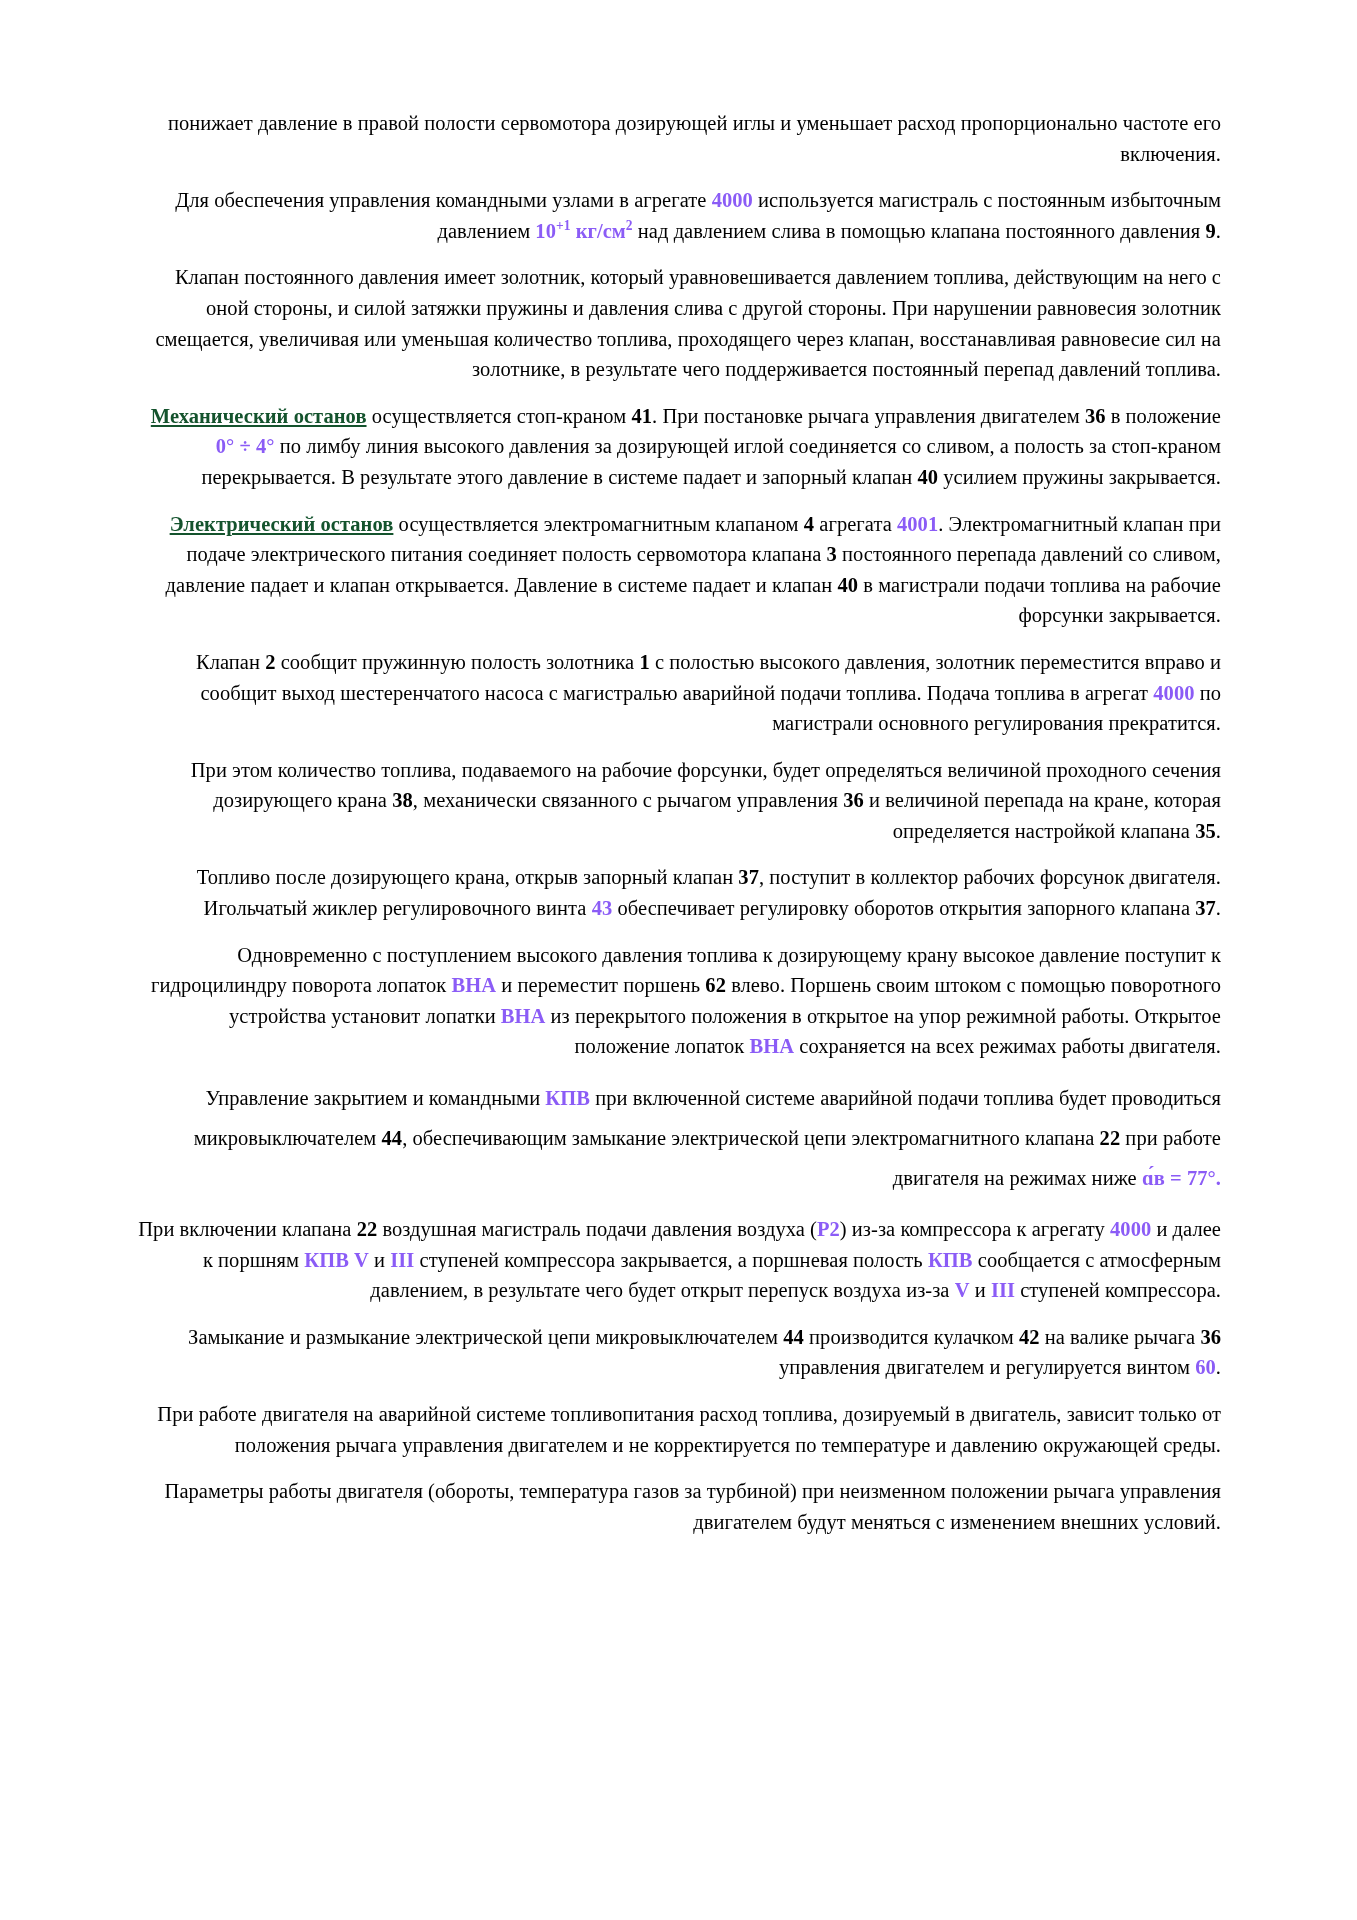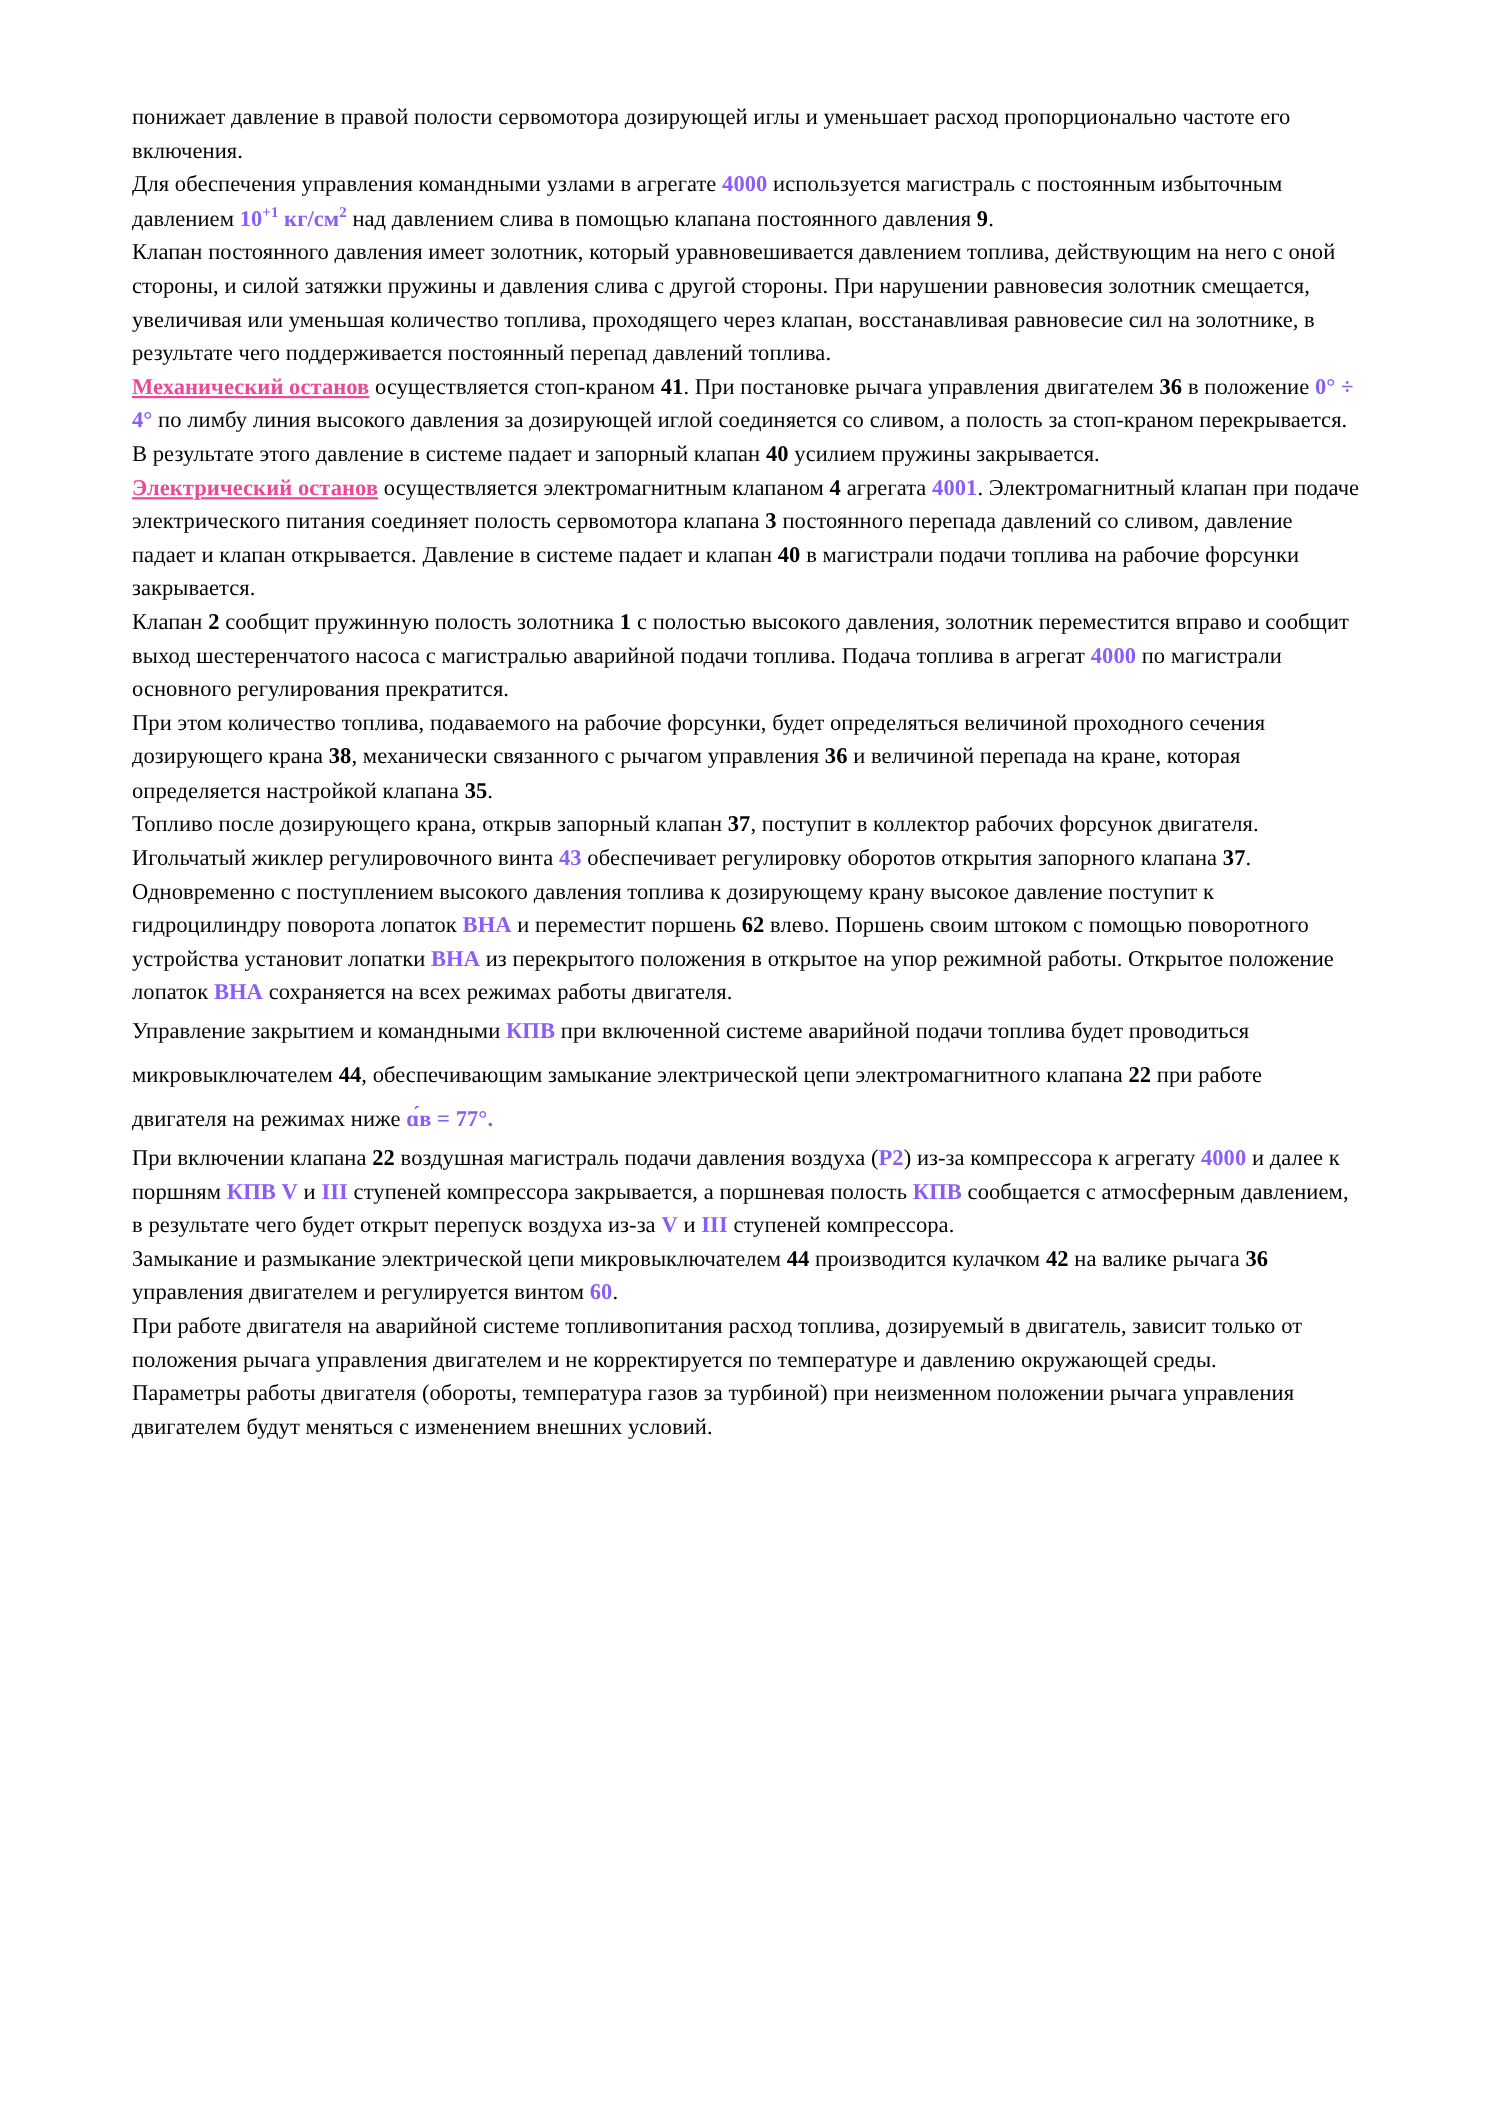--- a/index.html
+++ b/index.html
@@ -20,29 +20,30 @@
     position: relative;
   }
   .doc-body {
     font-size: 20.5px;
     line-height: 30.6px;
     color: #000000;
     text-align: left;
     letter-spacing: 0.05px;
   }
   p.para {
-    margin: 0;
+    margin: 16px;
     padding: 0;
     text-indent: 0;
+    text-align: right;
   }
   .b { font-weight: bold; }
   .blue { color: #8b5cf6; font-weight: bold; }
   .maroon { color: #8b5cf6; font-weight: bold; }
   .hdg {
-    color: #ec4899;
+    color: #14532d;
     font-weight: bold;
     text-decoration: underline;
     text-underline-offset: 2px;
   }
   sup {
     font-size: 0.66em;
     vertical-align: super;
     line-height: 0;
   }
   .tall-line { line-height: 40px; }

